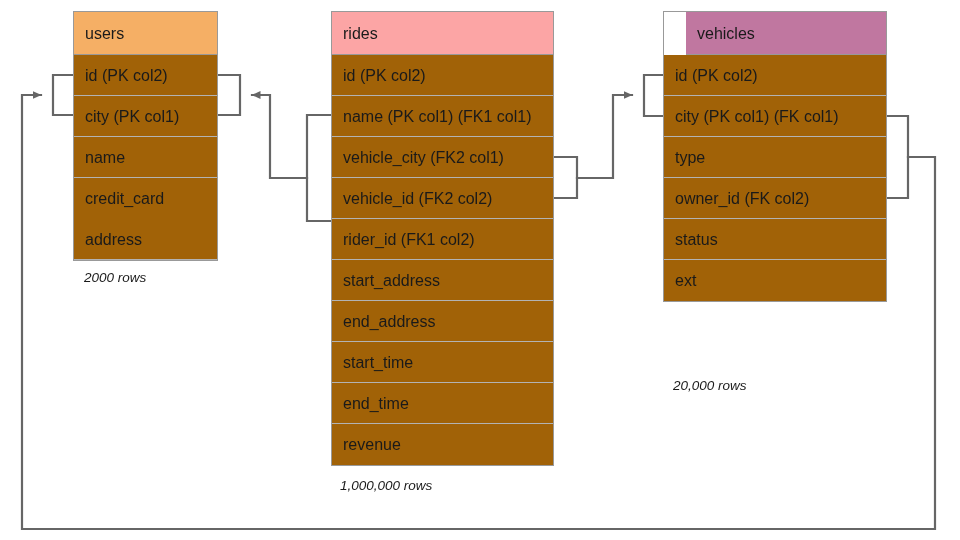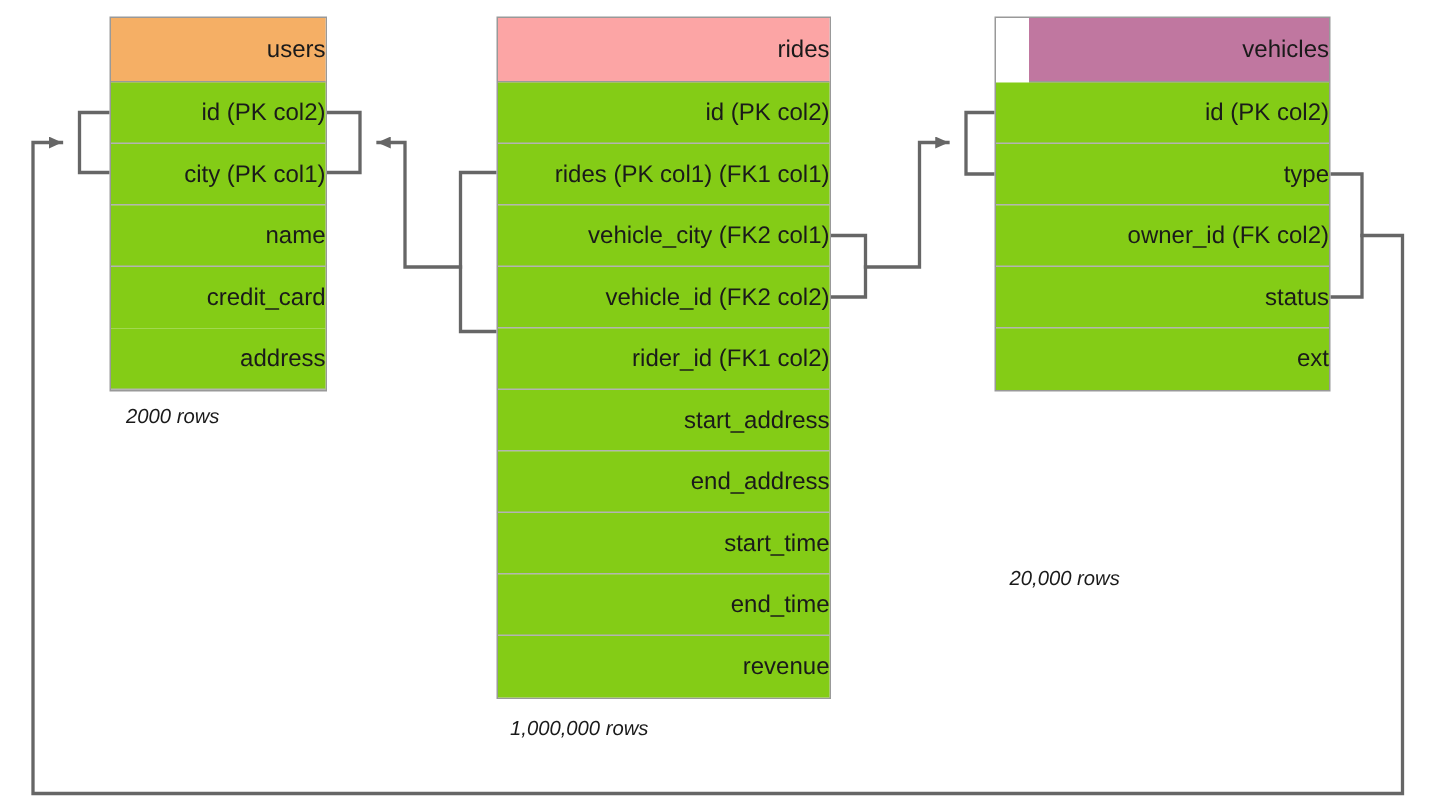--- a/index.html
+++ b/index.html
@@ -24,42 +24,41 @@
     top: 0;
     width: 960px;
     height: 540px;
   }
   .entity {
     position: absolute;
     box-sizing: border-box;
     border: 1px solid #999999;
     background: #ffffff;
     z-index: 2;
-    text-align: right;
   }
   .entity-header {
     box-sizing: border-box;
     height: 43px;
     line-height: 43px;
     padding: 0 0 0 11px;
     font-size: 16px;
     color: #1a1a1a;
     border-bottom: 1px solid #999999;
     white-space: nowrap;
     overflow: hidden;
   }
   .entity-field {
     box-sizing: border-box;
     height: 41px;
     line-height: 41px;
     padding: 0 0 0 11px;
     font-size: 16px;
     color: #1a1a1a;
     border-bottom: 1px solid #b3b3b3;
-    background: #84cc16;
+    background: #a16207;
     white-space: nowrap;
     overflow: hidden;
   }
   .entity-field.last {
     border-bottom: none;
   }
   .rowcount {
     position: absolute;
     font-size: 13.5px;
     color: #1a1a1a;
@@ -111,35 +110,36 @@
     <div class="entity-field">city (PK col1)</div>
     <div class="entity-field">name</div>
     <div class="entity-field last">credit_card</div>
     <div class="entity-field">address</div>
   </div>
   <div class="rowcount" style="left:84px; top:270px;">2000 rows</div>
 
   <div class="entity" style="left:331px; top:11px; width:223px;">
     <div class="entity-header" style="background:#fca5a5;">rides</div>
     <div class="entity-field">id (PK col2)</div>
-    <div class="entity-field">rides (PK col1) (FK1 col1)</div>
+    <div class="entity-field">name (PK col1) (FK1 col1)</div>
     <div class="entity-field">vehicle_city (FK2 col1)</div>
     <div class="entity-field">vehicle_id (FK2 col2)</div>
     <div class="entity-field">rider_id (FK1 col2)</div>
     <div class="entity-field">start_address</div>
     <div class="entity-field">end_address</div>
     <div class="entity-field">start_time</div>
     <div class="entity-field">end_time</div>
     <div class="entity-field last">revenue</div>
   </div>
   <div class="rowcount" style="left:340px; top:478px;">1,000,000 rows</div>
 
   <div class="entity" style="left:663px; top:11px; width:224px;">
     <div class="entity-header" style="background:#c077a0;margin-left:22px;">vehicles</div>
     <div class="entity-field">id (PK col2)</div>
+    <div class="entity-field">city (PK col1) (FK col1)</div>
     <div class="entity-field">type</div>
     <div class="entity-field">owner_id (FK col2)</div>
     <div class="entity-field">status</div>
     <div class="entity-field last">ext</div>
   </div>
   <div class="rowcount" style="left:673px; top:352px;margin-top:26px;">20,000 rows</div>
 
 </div>
 
 </body></html>

